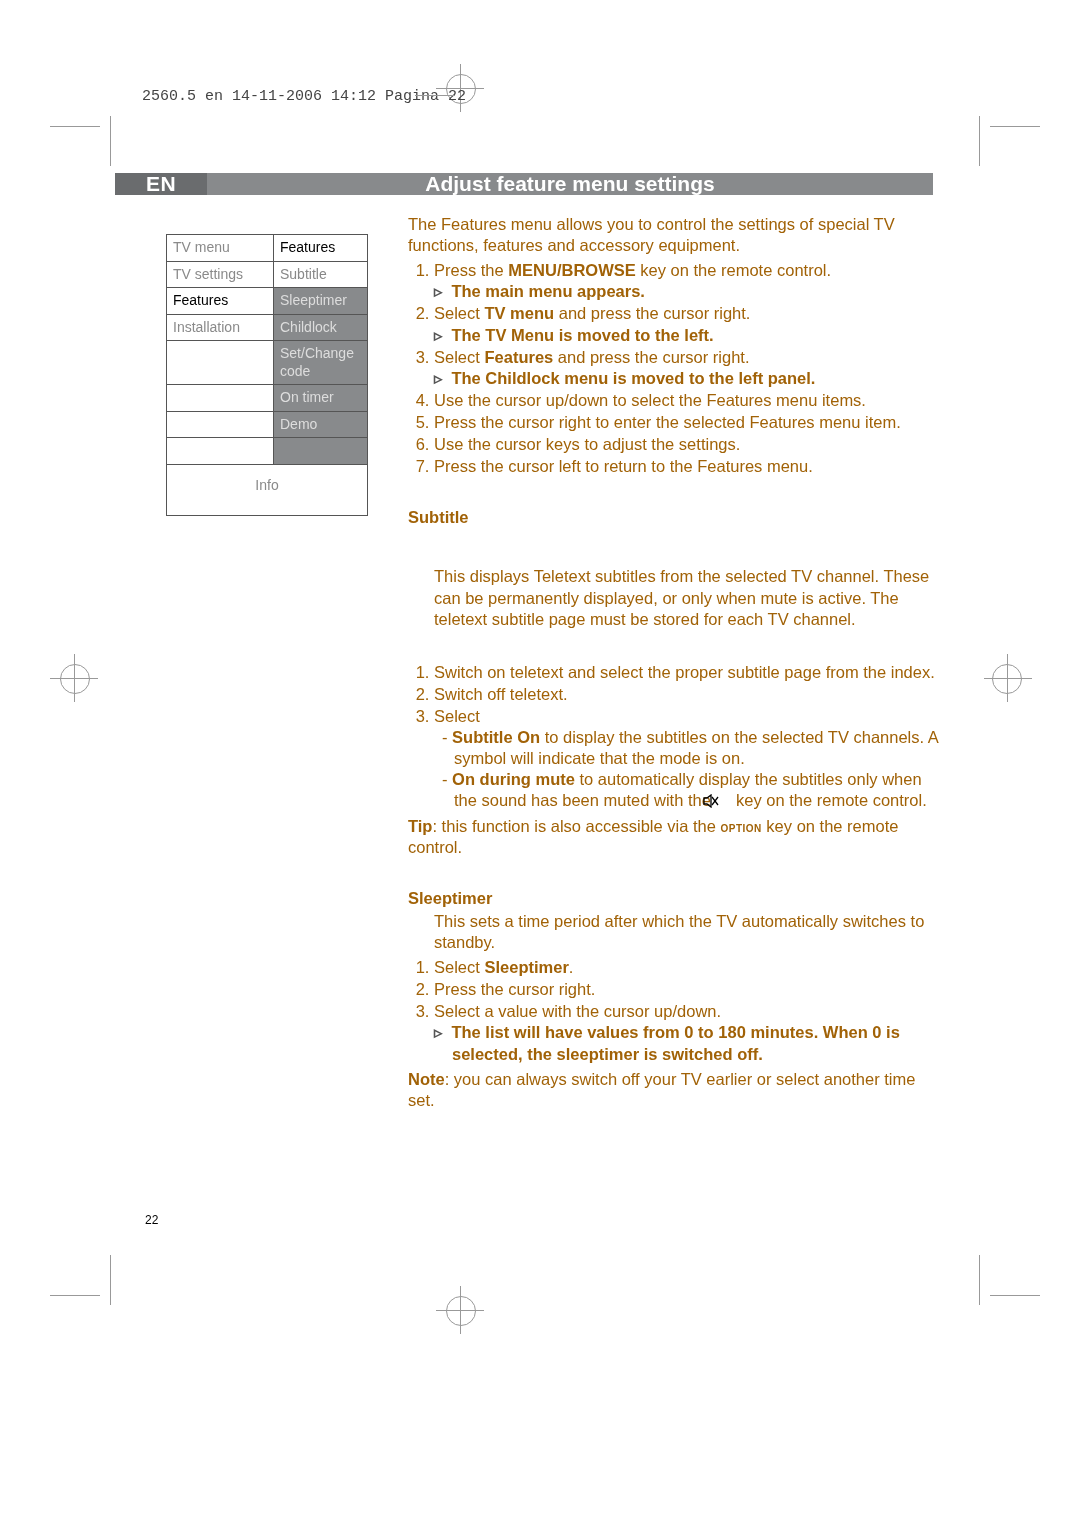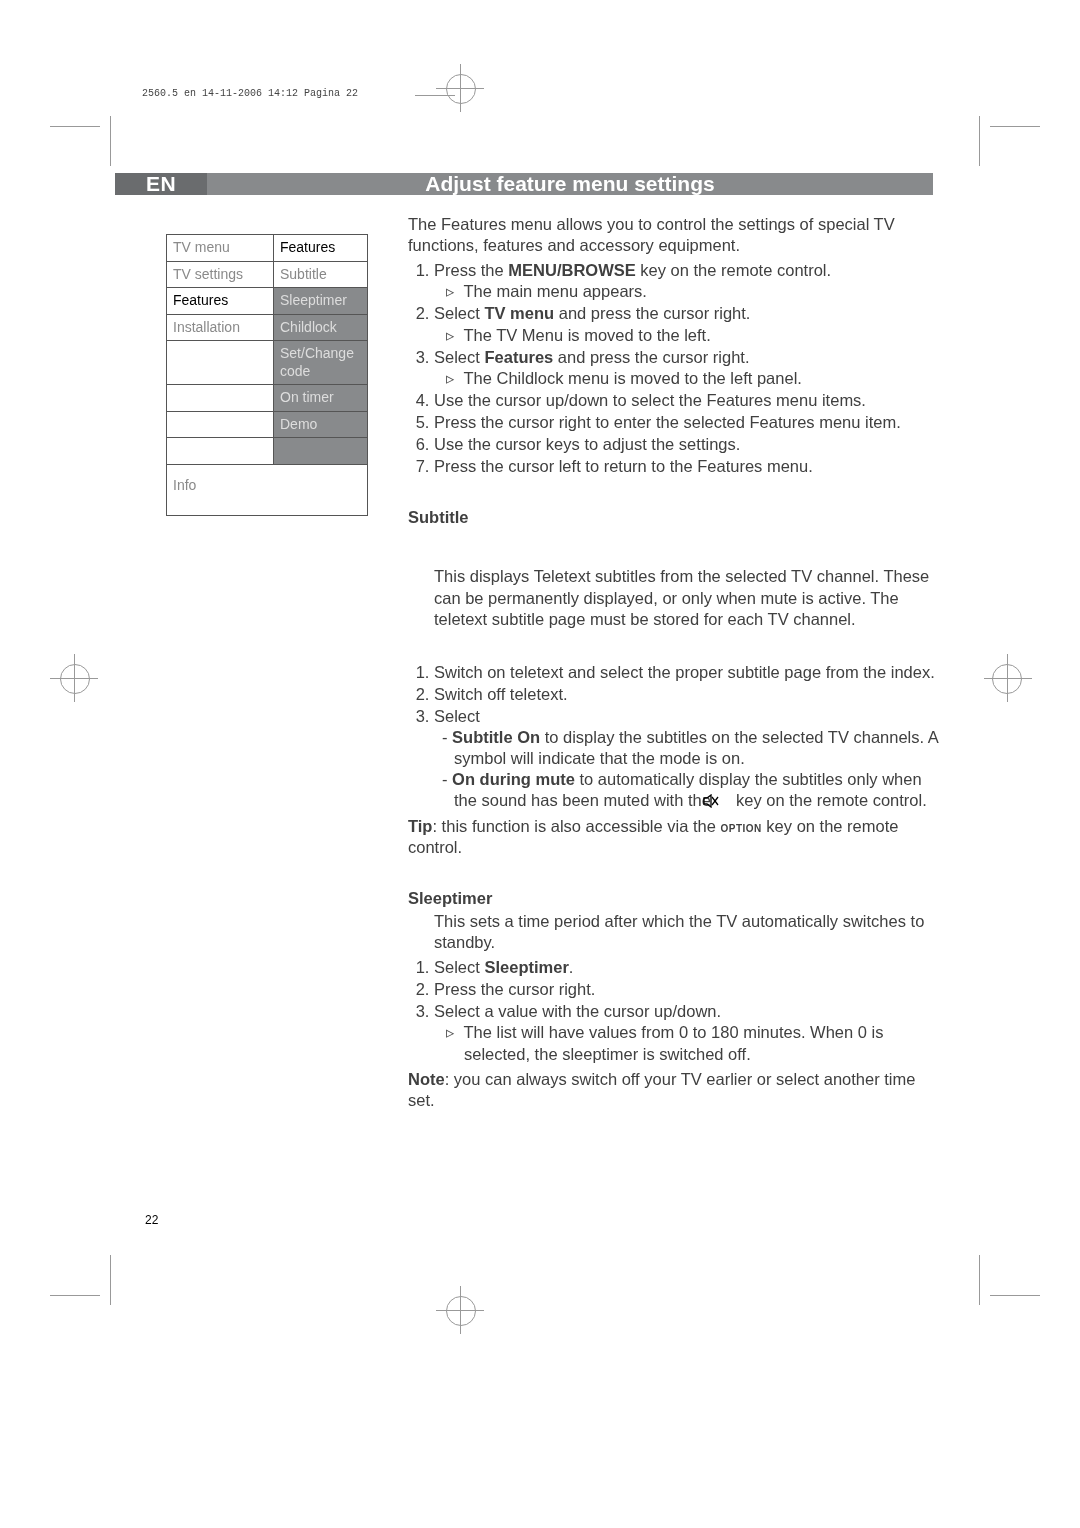--- a/index.html
+++ b/index.html
@@ -18,21 +18,21 @@
   .crop-mark .v { position:absolute; width:1px; height:50px; background:#999; }
   .crop-mark .circle { position:absolute; width:28px; height:28px; border:1px solid #999; border-radius:50%; }
   .crop-mark .cross-h { position:absolute; width:48px; height:1px; background:#999; }
   .crop-mark .cross-v { position:absolute; width:1px; height:48px; background:#999; }
 
   .header-line {
     position: absolute;
     top: 88px;
     left: 142px;
     font-family: "Courier New", monospace;
-    font-size: 10px;
+    font-size: 15px;
     color: #444;
   }
   .header-rule {
     position: absolute;
     top: 95px;
     left: 415px;
     width: 40px;
     height: 1px;
     background: #999;
   }
@@ -76,35 +76,35 @@
     border: 1px solid #555;
   }
   .menu-row { display:flex; border-bottom:1px solid #555; }
   .menu-row:last-child { border-bottom:none; }
   .cell-l, .cell-r { padding: 4px 6px; font-size: 14px; line-height:1.25; min-height:14px;}
   .cell-l { width: 94px; border-right:1px solid #555; color:#8a8a8a; background:#fff;}
   .cell-r { flex:1; color:#ddd; background:#888a8c; }
   .cell-l.dark-text { color:#000; }
   .cell-r.light-bg { background:#fff; color:#000; }
   .menu-row.blank .cell-l { background:#fff; }
-  .info-row { padding: 12px 6px 22px 6px; font-size:14px; color:#8a8a8a;}
+  .info-row { padding: 12px 6px 22px 6px; font-size:14px; color:#8a8a8a;text-align:center;}
 
   .content {
     position: absolute;
     top: 214px;
     left: 408px;
     width: 536px;
     font-size: 16.5px;
     line-height: 1.28;
-    color:#404040;
+    color:#a16207;
   }
   .content p { margin: 0 0 4px 0; }
   .content ol { margin: 4px 0 4px 0; padding-left: 26px; }
   .content ol li { margin-bottom: 1px; }
-  .sub-bullet { padding-left: 18px; text-indent: -18px; margin-left: 12px; }
+  .sub-bullet { padding-left: 18px; text-indent: -18px; margin-left: 0; font-weight: bold; }
   .sub-bullet::before { content: "\25B9\00A0\00A0"; color:#555; }
   .dash-item { padding-left: 14px; text-indent:-12px; margin-left:6px;}
   .section-h { font-weight: bold; margin-top: 30px; margin-bottom: 2px; }
   .tip-box { margin-top: 10px; margin-left: 26px; }
   .bold { font-weight: bold; }
   .small-caps { font-size: 10px; letter-spacing:0.5px; }
 
   .mute-icon {
     display:inline-block; width:16px; height:14px; position:relative; vertical-align:-2px;
   }

